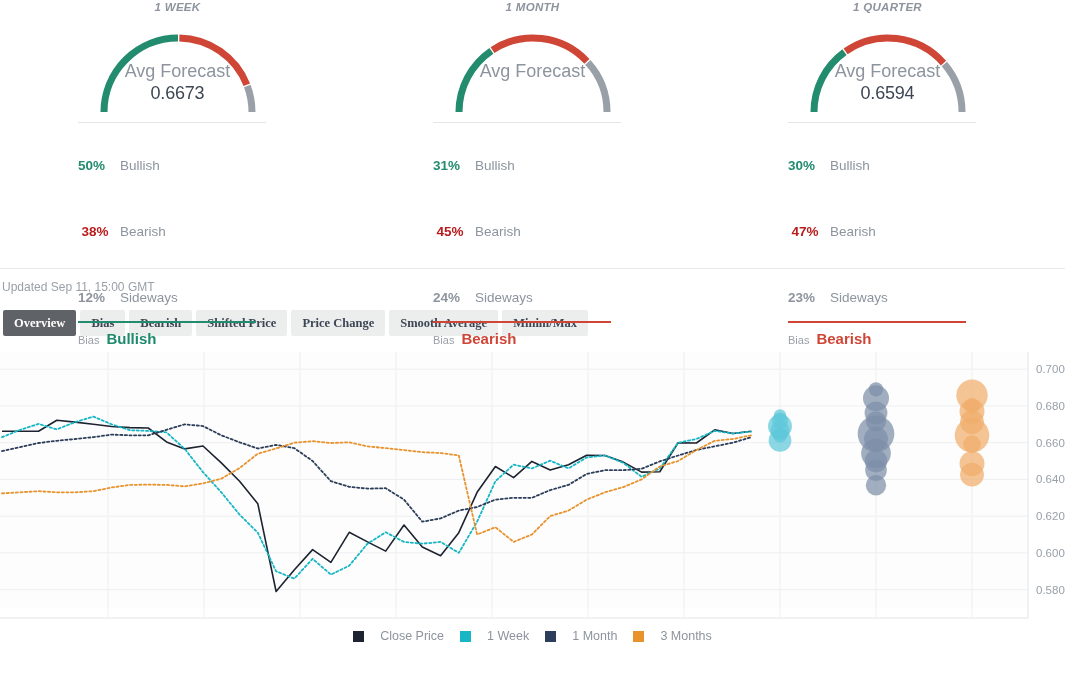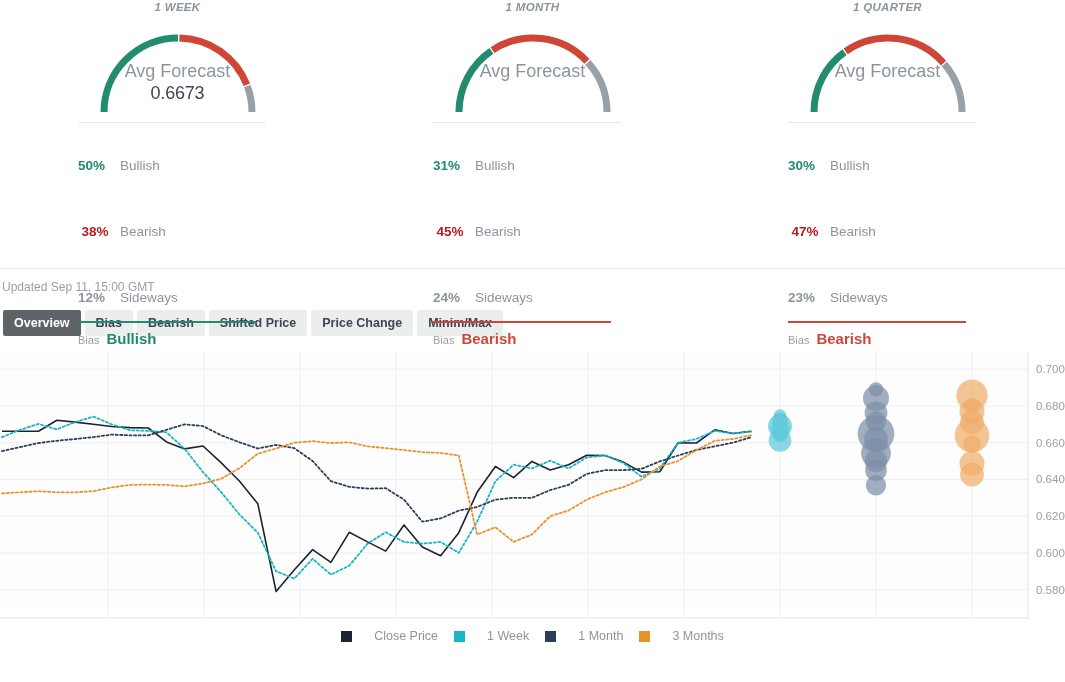--- a/index.html
+++ b/index.html
@@ -77,32 +77,33 @@
     background:#eceded;
     color:#3d4654;
     font-size:12.5px;
     font-weight:bold;
     padding:0 11px;
     height:26px;
     line-height:26px;
     border-radius:2px;
     cursor:pointer;
     white-space:nowrap;
+    font-family:Liberation Serif, serif;
   }
   .tab.active { background:#5f6368; color:#ffffff; }
 
   
   .chart-area { position:relative; width:1065px; height:290px; margin-top:14px; }
   .chart-svg { position:absolute; left:0; top:0; }
 
   .legend {
     position:absolute; left:0; top:279px; width:1065px;
     display:flex; justify-content:center; align-items:center; gap:16px;
   }
-  .legend-item { display:flex; align-items:center; gap:22px; }
+  .legend-item { display:flex; align-items:center; gap:16px; }
   .legend-swatch { width:11px; height:11px; display:inline-block; }
   .legend-text { font-size:12.5px; color:#8d949e; }
 </style>
 </head>
 <body>
 
 <div class="panels">
 
   <div class="panel">
     <div class="panel-title">1 WEEK</div>
@@ -176,20 +177,21 @@
   <div class="panel">
     <div class="panel-title">1 QUARTER</div>
     <div class="gauge-wrap">
       <div class="gauge" id="gauge2"><svg width="180" height="96">
             <path d="M 16 90.00000000000001 A 74 74 0 0 1 46.50389133035698 30.132742416253897" stroke="#238b6e" stroke-width="7" fill="none" stroke-linecap="butt"></path>
             <path d="M 47.588489956187274 29.359552971605062 A 74 74 0 0 1 145.50821915265402 41.06292196604978" stroke="#cf4637" stroke-width="7" fill="none" stroke-linecap="butt"></path>
             <path d="M 146.38004690248346 42.06994355027561 A 74 74 0 0 1 164 89.99999999999999" stroke="#9aa0a8" stroke-width="7" fill="none" stroke-linecap="butt"></path>
           </svg></div>
       <div class="gauge-center">
         <div class="gauge-label">Avg Forecast</div>
+        <div class="gauge-value">0.6594</div>
       </div>
     </div>
     <div class="panel-sep"></div>
     <div class="stats">
       <div class="stat-row">
         <span class="stat-pct pct-bull">30%</span>
         <span class="stat-name">Bullish</span>
       </div>
       <div class="stat-row">
         <span class="stat-pct pct-bear">47%</span>
@@ -212,20 +214,21 @@
 <div class="updated-strip">
   <span>Updated Sep 11, 15:00 GMT</span>
 </div>
 
 <div class="tabs" id="tabbar">
     <div class="tab active">Overview</div>
     <div class="tab">Bias</div>
     <div class="tab">Bearish</div>
     <div class="tab">Shifted Price</div>
     <div class="tab">Price Change</div>
+    <div class="tab">Smooth Average</div>
     <div class="tab">Minim/Max</div>
   </div>
 
 <div class="chart-area">
   <svg class="chart-svg" id="chartsvg" width="1065" height="275">
       <rect x="0" y="2" width="1028" height="256" fill="#fdfdfd"></rect>
       <line x1="0" y1="239.62962962962962" x2="1028" y2="239.62962962962962" stroke="#eeeff1" stroke-width="1"></line>
       <text x="1036" y="243.62962962962962" fill="#9aa0a8" font-size="11.5" font-family="&quot;Liberation Sans&quot;, sans-serif">0.5800</text>
       <line x1="0" y1="202.88888888888886" x2="1028" y2="202.88888888888886" stroke="#eeeff1" stroke-width="1"></line>
       <text x="1036" y="206.88888888888886" fill="#9aa0a8" font-size="11.5" font-family="&quot;Liberation Sans&quot;, sans-serif">0.6000</text>

